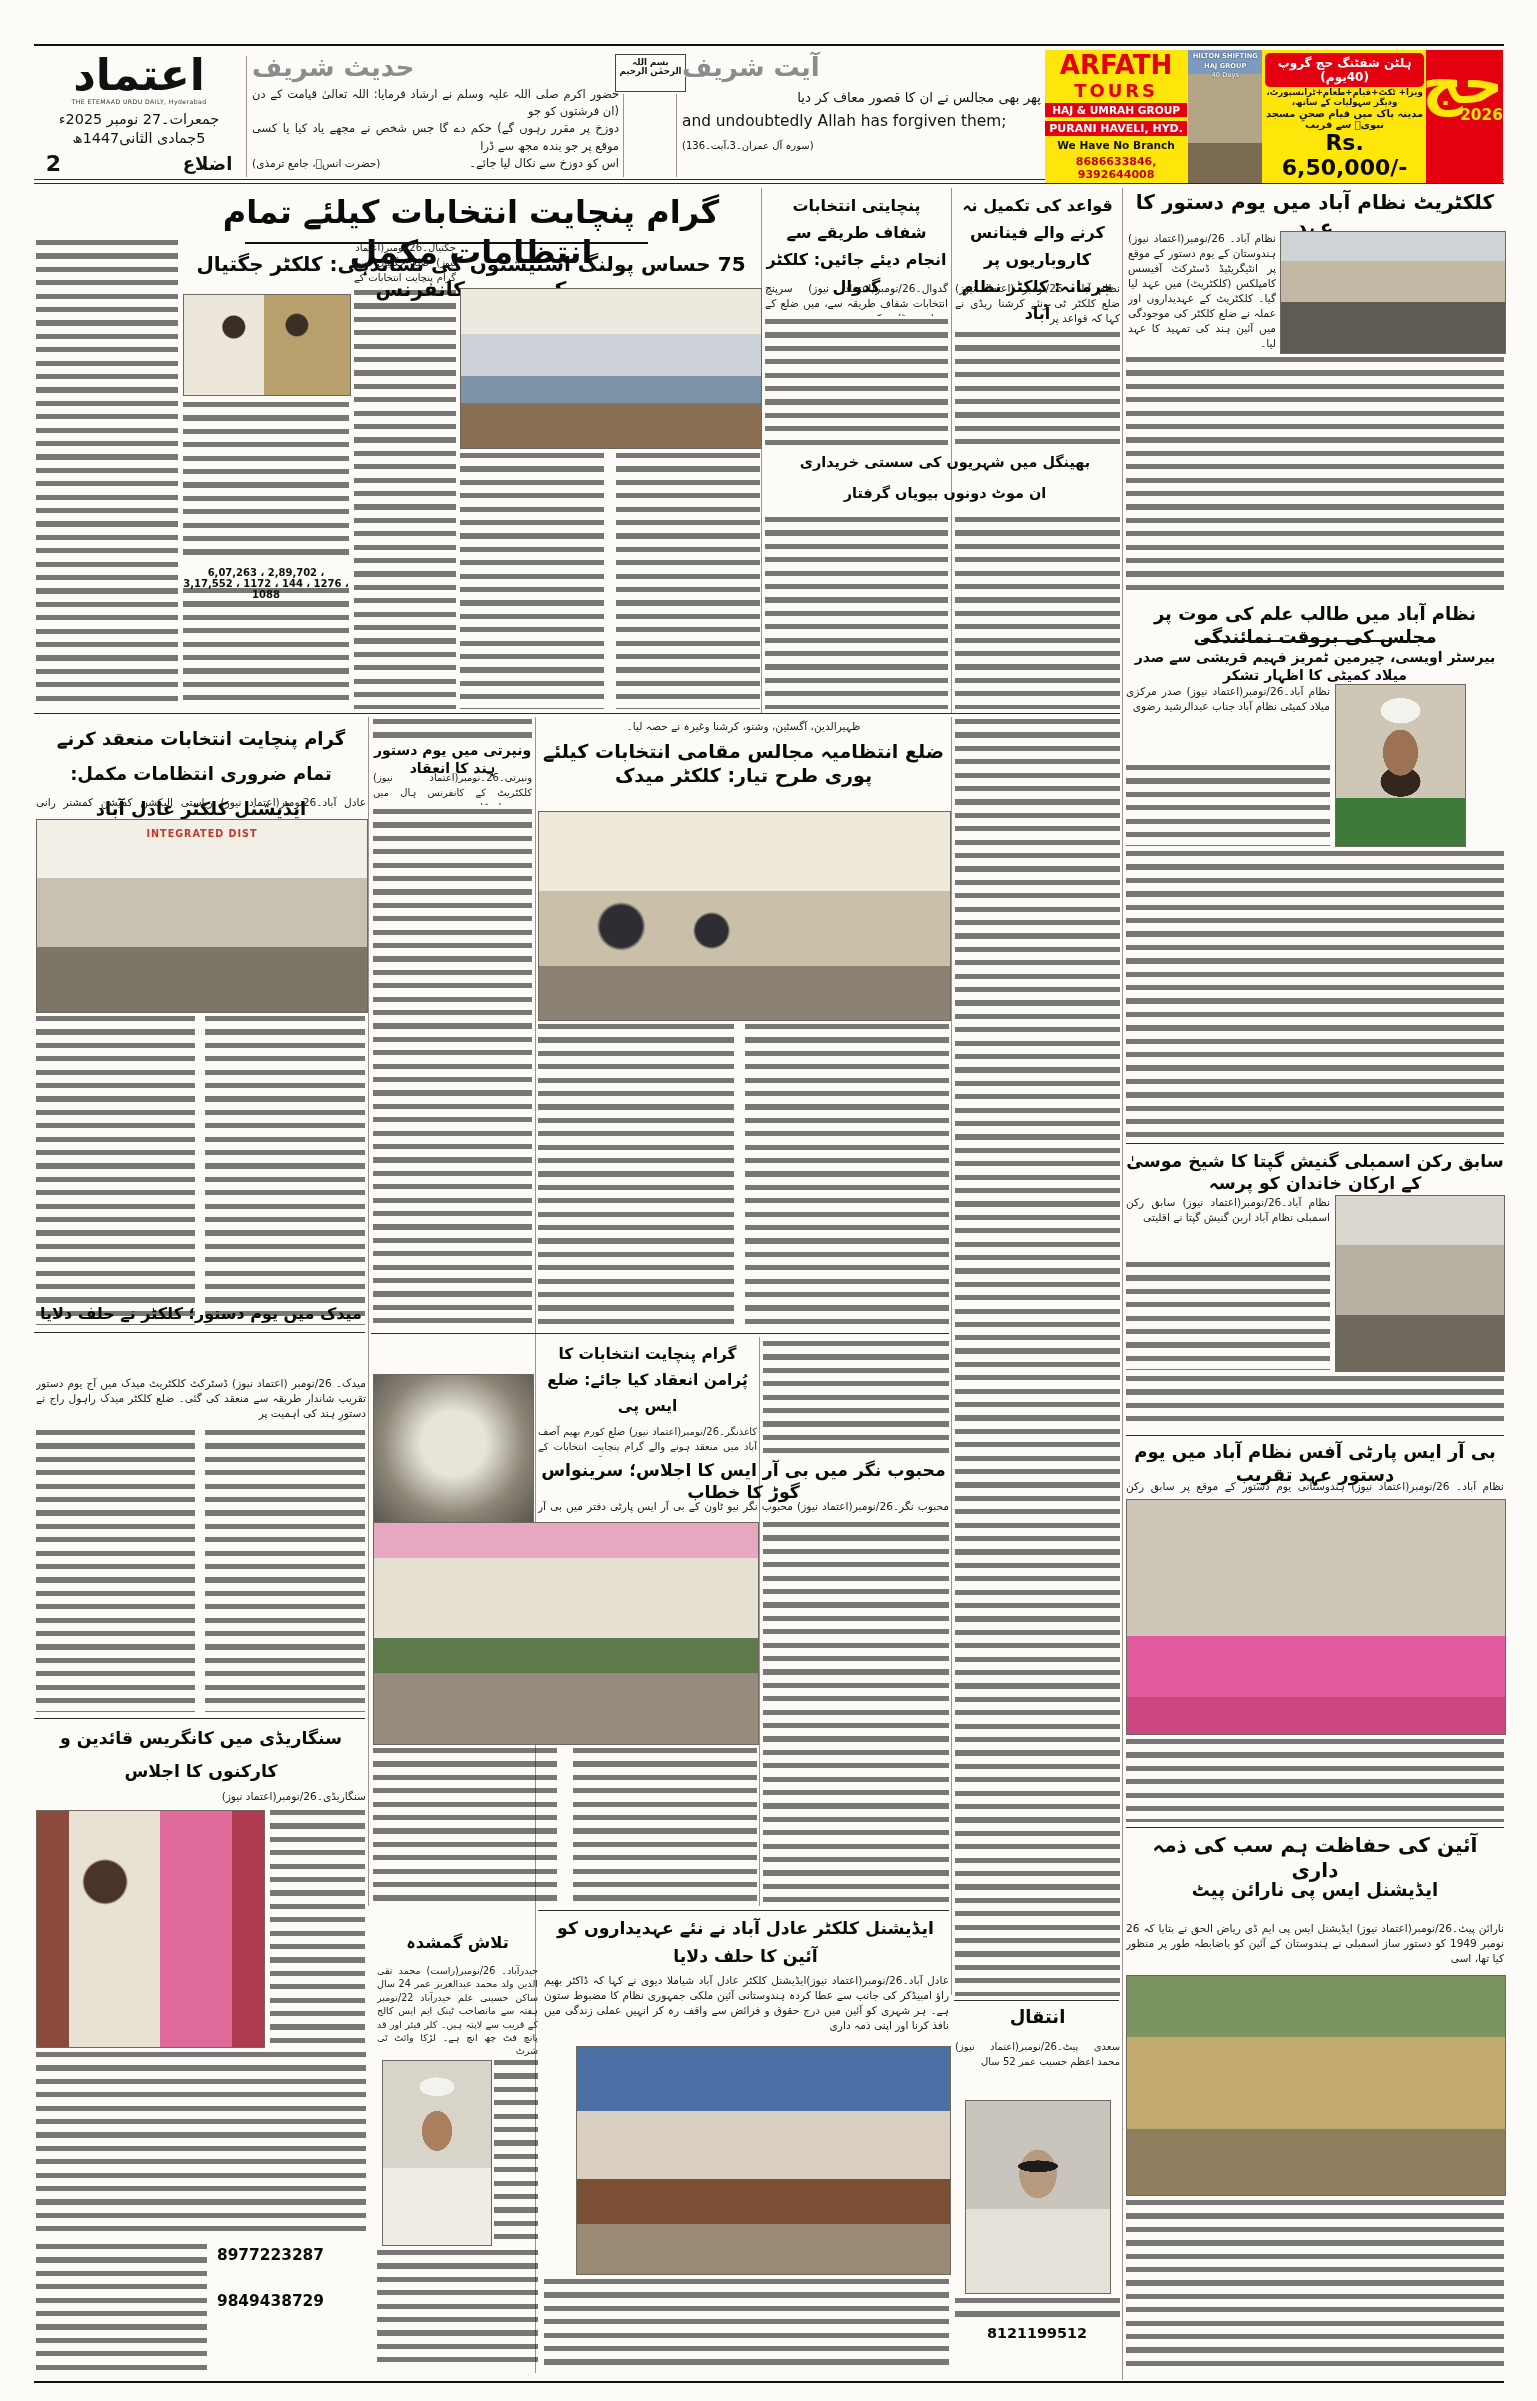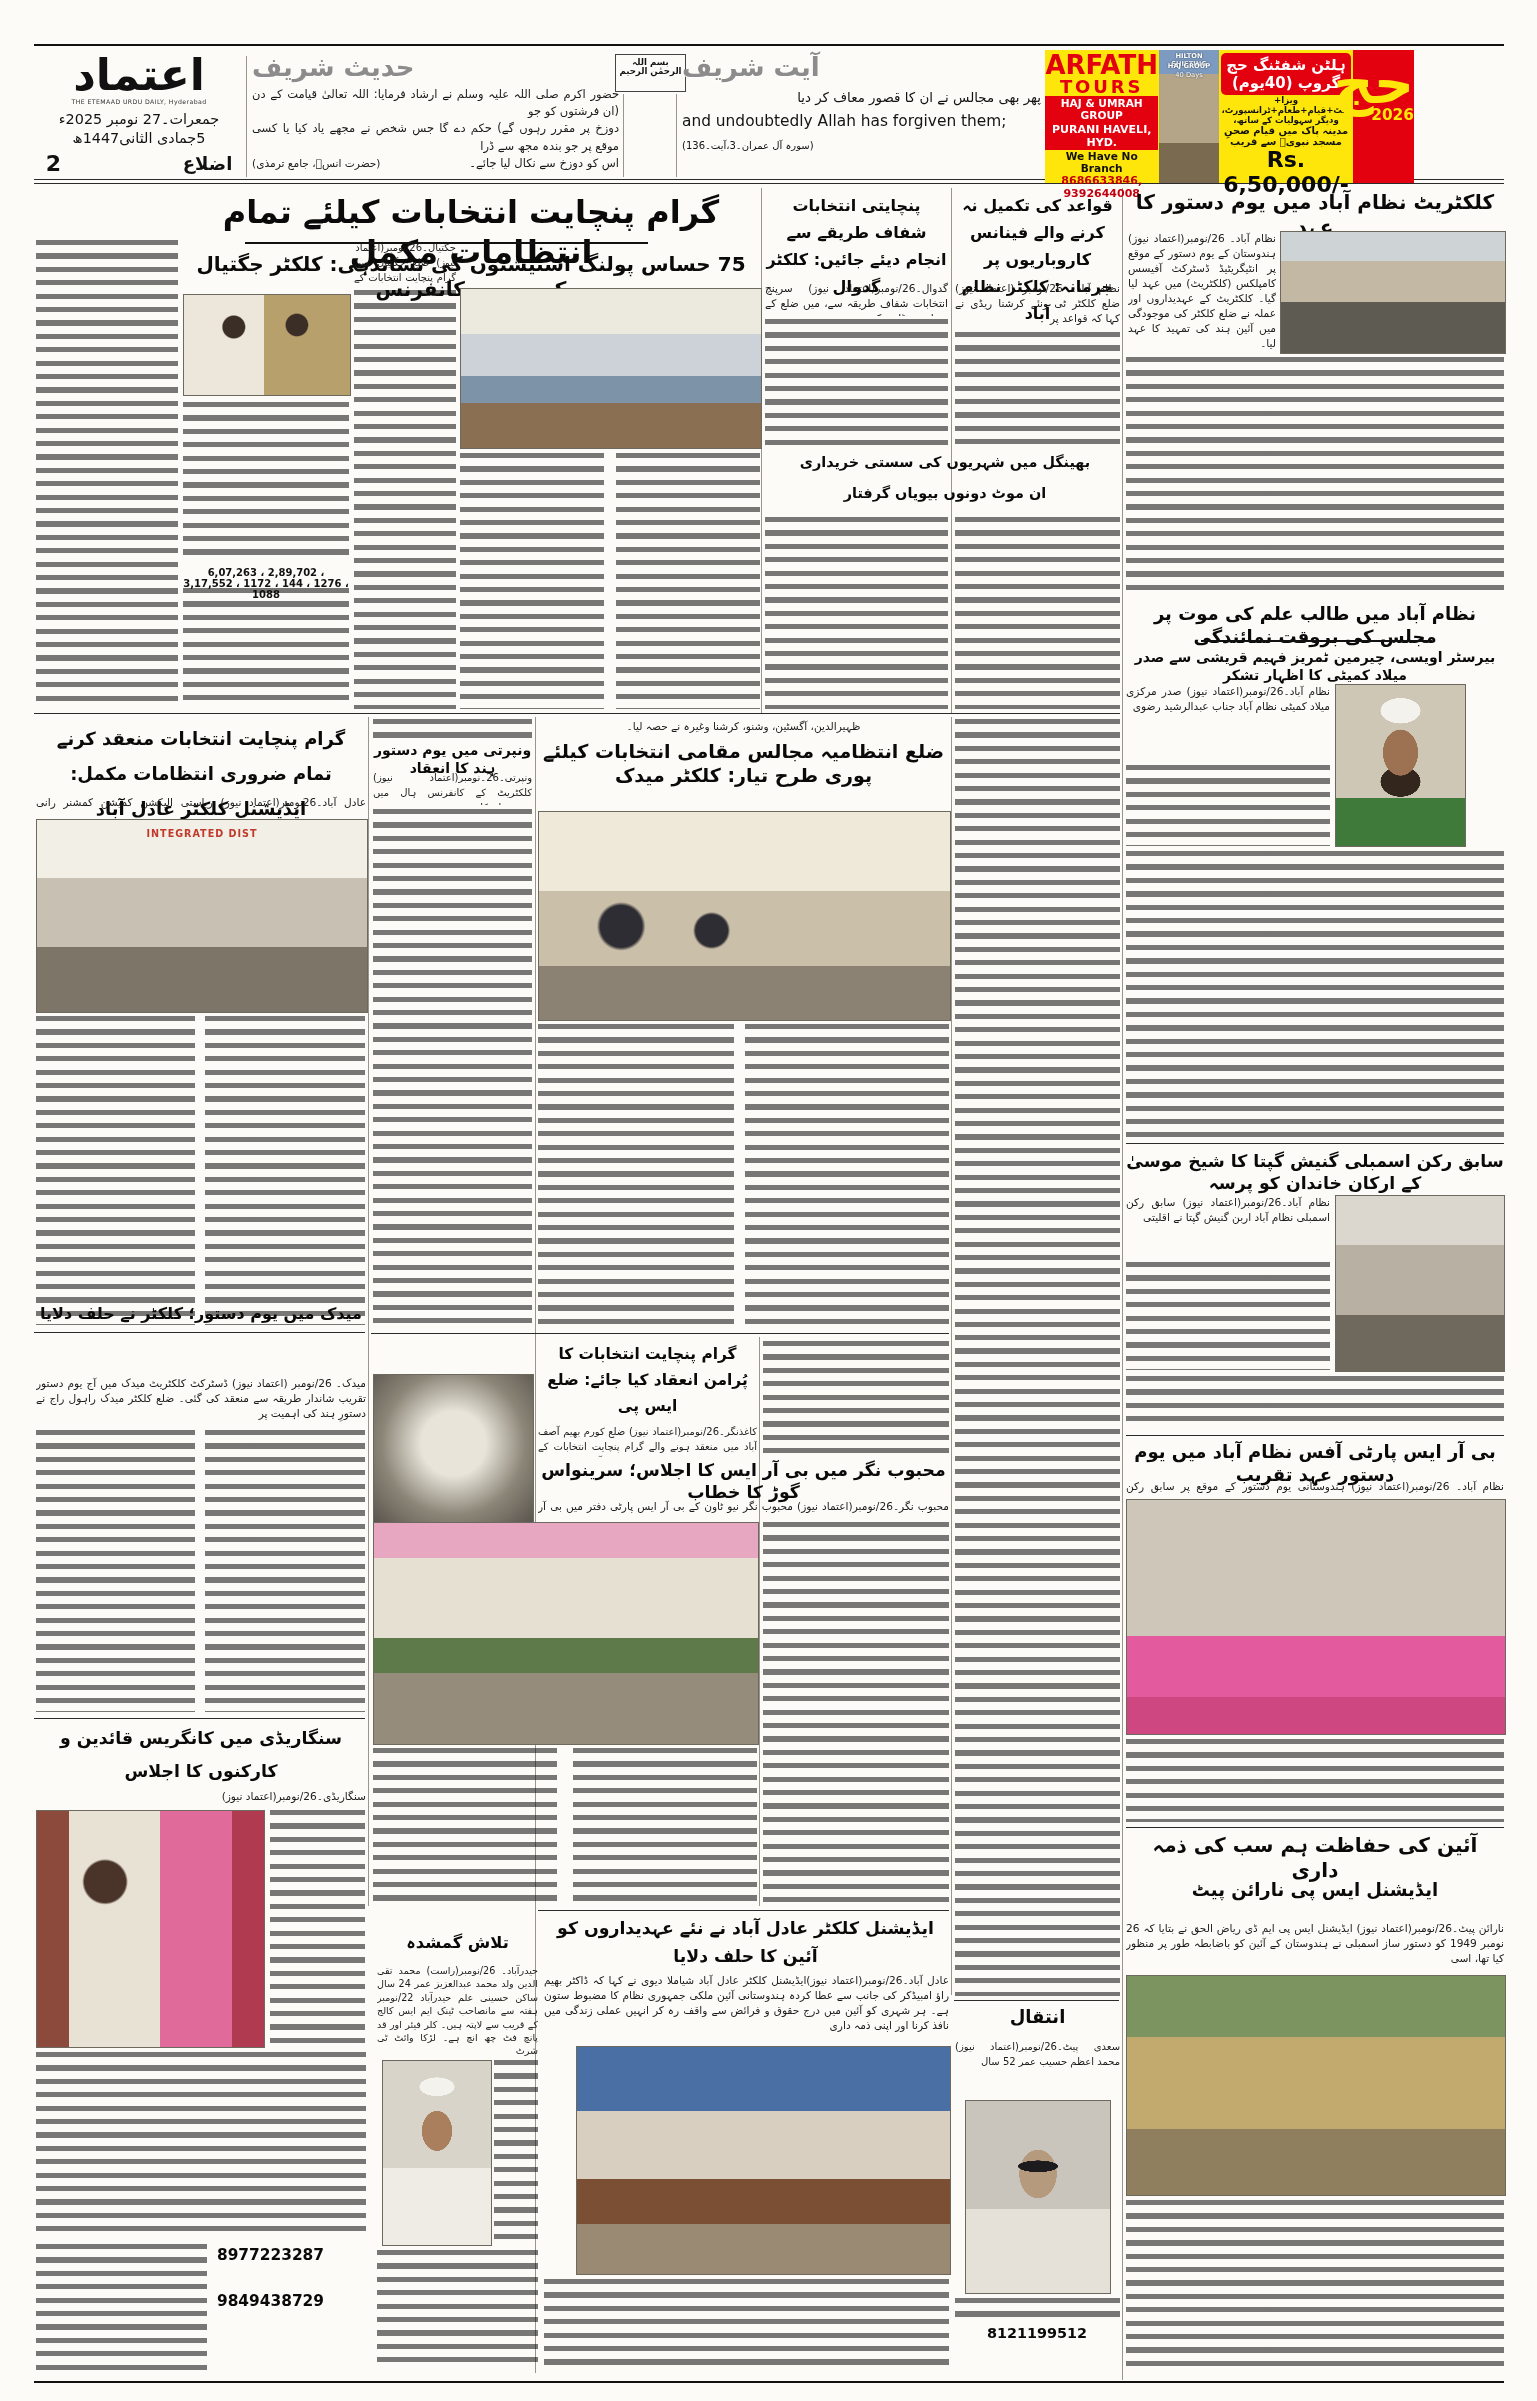--- a/index.html
+++ b/index.html
@@ -69,36 +69,36 @@
 
 <div class="abs urdu" style="left:615px;top:54px;width:69px;height:33px;border:1px solid #444;font-size:8.6px;font-weight:bold;text-align:center;line-height:1.1;padding-top:2.9px">بسم اللہ الرحمٰن الرحیم</div>
 
 <div class="abs" style="left:682px;top:52px;width:359px;height:127px">
   <div class="graytitle urdu" style="font-size:26px">آیت شریف</div>
   <div class="urdu" style="font-size:13.4px;text-align:right;margin-top:7.7px">پھر بھی مجالس نے ان کا قصور معاف کر دیا</div>
   <div style="font-size:15.4px;text-align:left;margin-top:7.7px;color:#141414">and undoubtedly Allah has forgiven them;</div>
   <div class="urdu" style="font-size:10px;text-align:left;margin-top:9.6px">(سورہ آل عمران۔3،آیت۔136)</div>
 </div>
 
-<div class="abs" style="left:1045px;top:50px;width:369px;height:133px;background:#0f766e;display:flex">
+<div class="abs" style="left:1045px;top:50px;width:458px;height:133px;background:#0f766e;display:flex">
   <div style="width:144px;background:#ffe60a;display:flex;flex-direction:column;justify-content:space-between;padding:1.9px 0">
     <div class="adlabel" style="font-size:26px;color:#e3000f;font-weight:900;line-height:1">ARFATH</div>
     <div class="adlabel" style="font-size:18px;color:#e3000f;letter-spacing:2.9px;line-height:1">TOURS</div>
     <div class="adlabel" style="font-size:10.6px;color:#fff;background:#e3000f;padding:1px 0">HAJ &amp; UMRAH GROUP</div>
     <div class="adlabel" style="font-size:11px;color:#fff;background:#e3000f;padding:1px 0">PURANI HAVELI, HYD.</div>
     <div class="adlabel" style="font-size:10.6px;color:#111">We Have No Branch</div>
     <div class="adlabel" style="font-size:11px;color:#c40010">8686633846, 9392644008</div>
   </div>
   <div style="width:75px;position:relative;background:linear-gradient(180deg,#7d9bc0 0 18%,#b4a488 18% 70%,#7a6a50 70%);border-left:1.9px solid #ffe60a;border-right:1.9px solid #ffe60a">
     <div style="position:absolute;top:1.9px;left:0;right:0;text-align:center;color:#fff;font-size:6.7px;font-weight:bold;text-shadow:0 0 1.9px #234">HILTON SHIFTING</div>
     <div style="position:absolute;top:11.5px;left:0;right:0;text-align:center;color:#fff;font-size:6.7px;font-weight:bold;text-shadow:0 0 1.9px #234">HAJ GROUP</div>
     <div style="position:absolute;top:21px;left:0;right:0;text-align:center;color:#fff;font-size:6.7px;font-weight:normal;text-shadow:0 0 1.9px #234">40 Days</div>
   </div>
   <div style="width:161px;background:#ffe60a;display:flex;flex-direction:column;justify-content:space-between;padding:2.9px 1.9px">
-    <div class="urdu adlabel" style="font-size:15px;color:#fff;background:#e3000f;border-radius:5px;padding:2.9px 1.9px">ہلٹن شفٹنگ حج گروپ (40یوم)</div>
+    <div class="urdu adlabel" style="font-size:12px;color:#fff;background:#e3000f;border-radius:5px;padding:2.9px 1.9px">ہلٹن شفٹنگ حج گروپ (40یوم)</div>
     <div class="urdu adlabel" style="font-size:8.6px;color:#111;font-weight:bold">ویزا+ ٹکٹ+قیام+طعام+ٹرانسپورٹ، ودیگر سہولیات کے ساتھ،</div>
     <div class="urdu adlabel" style="font-size:10px;color:#111;font-weight:bold">مدینہ پاک میں قیام صحنِ مسجد نبویؐ سے قریب</div>
     <div class="adlabel" style="font-size:22px;color:#0a0a0a;font-weight:900">Rs. 6,50,000/-</div>
   </div>
   <div style="width:78px;position:relative;background:#e3000f">
     <div class="urdu" style="position:absolute;top:5.8px;left:0;right:0;text-align:center;font-size:56px;font-weight:900;color:#ffe60a;line-height:1">حج</div>
     <div style="position:absolute;top:56px;left:0;right:0;text-align:right;font-size:15.4px;font-weight:900;color:#ffe60a">2026</div>
   </div>
 </div>
 

